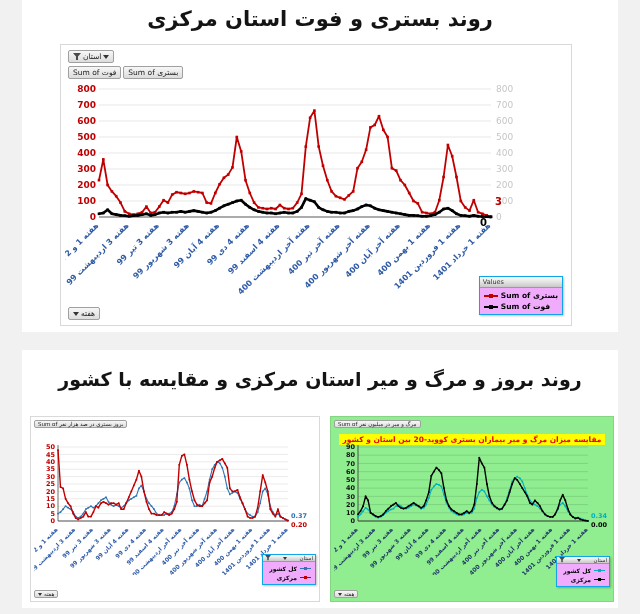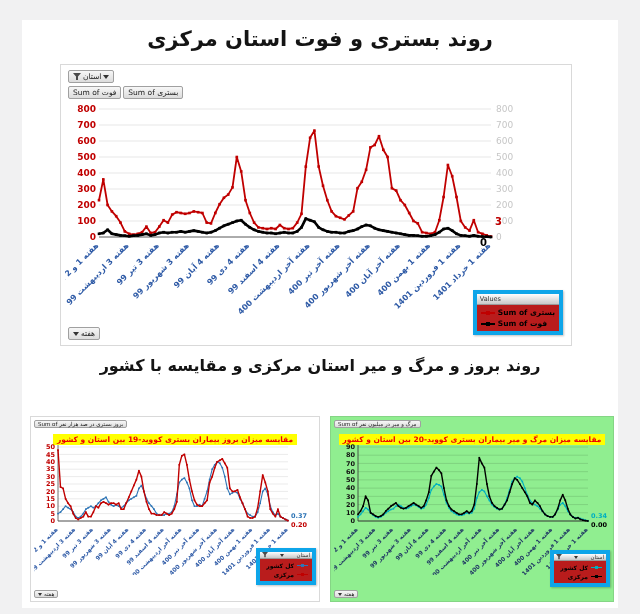--- a/index.html
+++ b/index.html
@@ -2,21 +2,21 @@
 <html lang="fa"><head>
 <meta charset="utf-8">
 <style>
   html,body{margin:0;padding:0;}
   body{
     width:640px;height:614px;position:relative;overflow:hidden;
     background:#f1f1f2;
     font-family:"DejaVu Sans",sans-serif;
   }
   .card{position:absolute;left:22px;width:596px;background:#ffffff;}
-  #topCard{top:20px;height:332px;}
+  #topCard{top:0;height:332px;}
   #bottomCard{top:350px;height:258px;}
   .main-title{margin:0;padding-top:7px;text-align:center;font-size:21px;color:#141414;direction:rtl;}
   .sub-title{margin:0;text-align:center;font-size:14.5px;font-weight:bold;color:#e60000;direction:rtl;padding-top:2px;}
   .panel{position:absolute;background:#ffffff;border:1px solid #d9d9d9;}
   #topPanel{left:38px;top:44px;width:510px;height:280px;}
   #blPanel{left:8px;top:66px;width:288px;height:184px;}
   #brPanel{left:308px;top:66px;width:282px;height:184px;border:1px solid #85d585;}
   svg.chart{position:absolute;display:block;}
   #topChart{left:4px;top:36px;width:500px;height:240px;}
   #blChart,#brChart{left:3px;top:26px;width:280px;height:132px;}
@@ -26,21 +26,21 @@
     background:linear-gradient(#f7f7f7,#dcdcdc);border:1px solid #a0a0a0;border-radius:2px;
     color:#222;padding:1px 4px;white-space:nowrap;
   }
   .pbtn.f7{font-size:7.5px;}
   .pbtn.f5{font-size:5.5px;padding:0 3px;}
   .btn-row{position:absolute;display:flex;gap:2px;}
   .dd{width:0;height:0;border-left:3px solid transparent;border-right:3px solid transparent;border-top:4px solid #333;}
   .dd.sm{border-left-width:2px;border-right-width:2px;border-top-width:3px;}
   .funnel{display:inline-block;}
   
-  .legend{position:absolute;border:4px solid #0ea5e9;background:#b91c1c;box-shadow:1px 1px 2px rgba(0,0,0,.25);margin-top:7px;}
+  .legend{position:absolute;border:1px solid #0ea5e9;background:#f0abfc;box-shadow:1px 1px 2px rgba(0,0,0,.25);margin-top:7px;}
   .legend-header{
     display:flex;align-items:center;justify-content:space-between;
     background:linear-gradient(#fdfdfd,#c9c9c9);border-bottom:1px solid #9a9a9a;
     color:#333;padding:1px 3px;
   }
   .legend-body{padding:2px 3px;}
   .legend-item{display:flex;align-items:center;gap:3px;padding:1px 1px;}
   .legend-label{font-weight:bold;color:#000;white-space:nowrap;}
   .lm{display:inline-block;width:14px;height:0;border-top:2px solid currentColor;position:relative;flex:none;}
   .lm::after{content:"";position:absolute;left:5px;top:-3px;width:4px;height:4px;background:currentColor;}
@@ -338,29 +338,26 @@
     </div>
 
     <div class="pbtn f7" id="topWeekBtn">
       <span class="dd"></span>
       <span>هفته</span>
     </div>
   </div>
 </div>
 
 <div class="card" id="bottomCard">
-  <h2 class="main-title" style="font-size:16px;padding-top:6px">روند بروز و مرگ و میر استان مرکزی و مقایسه با کشور</h2>
+  <h2 class="main-title" style="font-size:19px;padding-top:18px">روند بروز و مرگ و میر استان مرکزی و مقایسه با کشور</h2>
 
   <div class="panel" id="blPanel">
     <span class="pbtn f5 mini-field">
         <span class="ltr">Sum of بروز بستری در صد هزار نفر</span>
       </span>
-    <div class="bc-title">
-      <span>مقایسه میزان بروز بیماران بستری کووید-19 بین استان و کشور</span>
-    </div>
     <svg class="chart" id="blChart" viewBox="0 0 280 132">
         <line x1="24" y1="78" x2="254" y2="78" stroke="#4d4d4d" stroke-width="1"></line>
         <text x="21" y="80.275" text-anchor="end" fill="#C00000" font-size="6.5" font-weight="bold">0</text>
         <line x1="24" y1="70.6" x2="254" y2="70.6" stroke="#e3e3e3" stroke-width="0.7"></line>
         <text x="21" y="72.875" text-anchor="end" fill="#C00000" font-size="6.5" font-weight="bold">5</text>
         <line x1="24" y1="63.2" x2="254" y2="63.2" stroke="#e3e3e3" stroke-width="0.7"></line>
         <text x="21" y="65.47500000000001" text-anchor="end" fill="#C00000" font-size="6.5" font-weight="bold">10</text>
         <line x1="24" y1="55.8" x2="254" y2="55.8" stroke="#e3e3e3" stroke-width="0.7"></line>
         <text x="21" y="58.074999999999996" text-anchor="end" fill="#C00000" font-size="6.5" font-weight="bold">15</text>
         <line x1="24" y1="48.4" x2="254" y2="48.4" stroke="#e3e3e3" stroke-width="0.7"></line>

